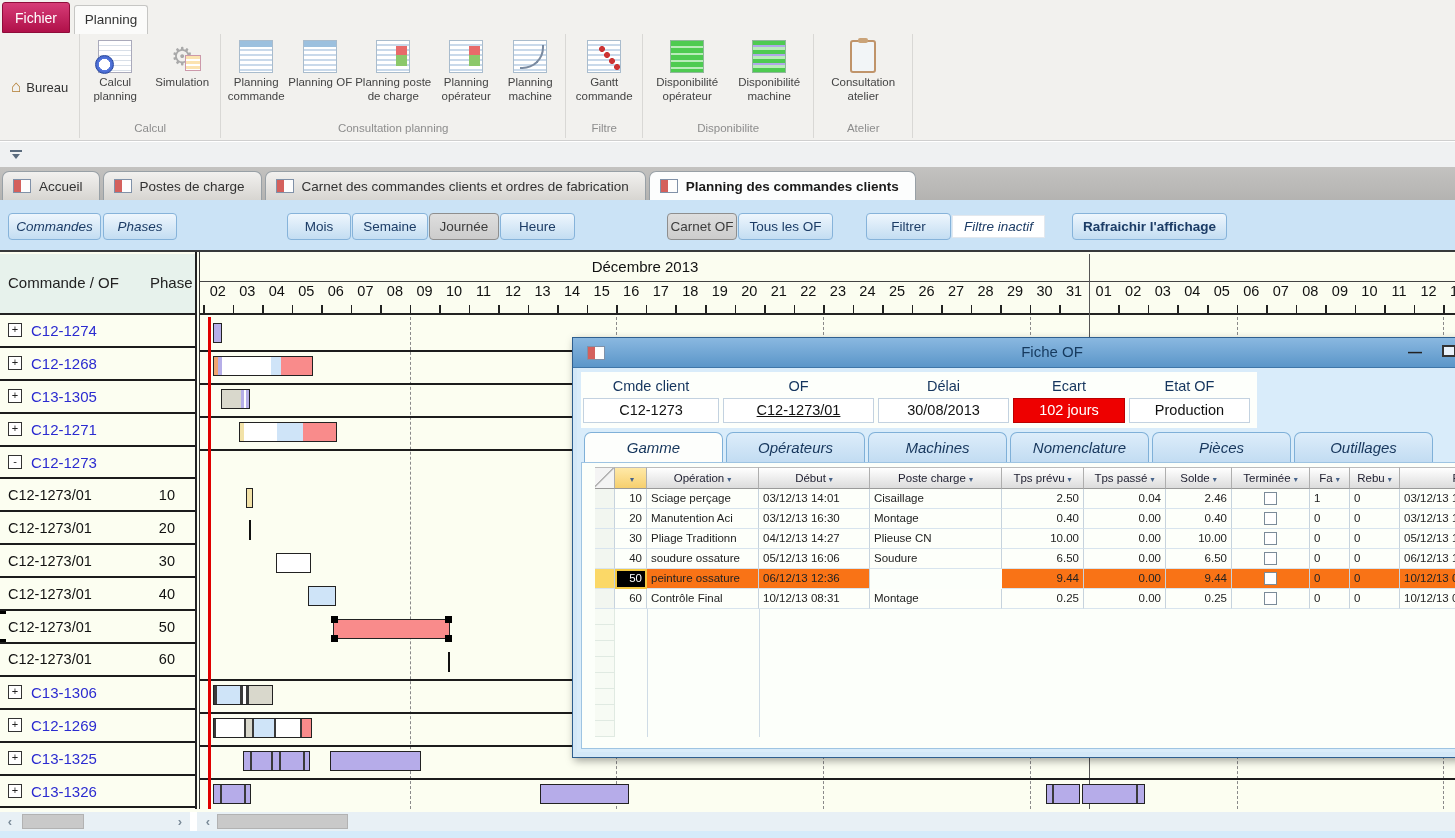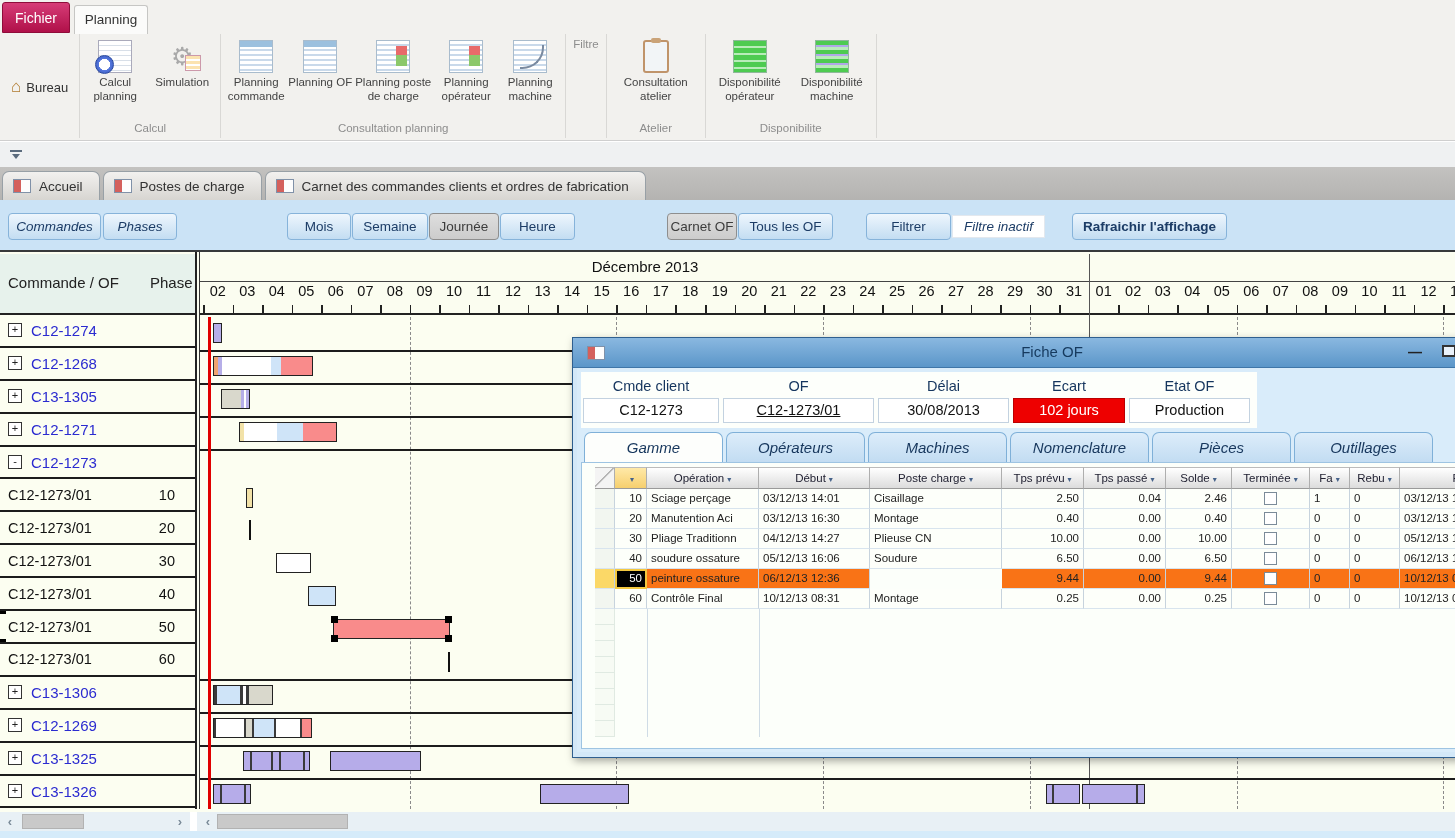--- a/index.html
+++ b/index.html
@@ -180,63 +180,73 @@
               <div>Planning opérateur</div>
             </div>
             <div class="rbtn ">
               <div class="ic i-curve"></div>
               <div>Planning machine</div>
             </div>
           </div>
           <div class="rgroup-label">Consultation planning</div>
         </div>
         <div class="rgroup">
+          <div class="rgroup-btns">
+            <div class="rbtn w70">
+              <div class="ic i-gantt2"></div>
+              <div>Gantt commande</div>
+            </div>
+          </div>
           <div class="rgroup-label">Filtre</div>
+        </div>
+        <div class="rgroup">
+          <div class="rgroup-btns">
+            <div class="rbtn w80">
+              <div class="ic i-barsg"></div>
+              <div>Disponibilité opérateur</div>
+            </div>
+            <div class="rbtn w80">
+              <div class="ic i-barsg2"></div>
+              <div>Disponibilité machine</div>
+            </div>
+          </div>
+          <div class="rgroup-label">Disponibilite</div>
         </div>
         <div class="rgroup">
           <div class="rgroup-btns">
             <div class="rbtn w90">
               <div class="ic i-clip"></div>
               <div>Consultation atelier</div>
             </div>
           </div>
           <div class="rgroup-label">Atelier</div>
         </div>
-        <div class="rgroup">
-          <div class="rgroup-btns">
-            <div class="rbtn w80">
-              <div class="ic i-barsg"></div>
-              <div>Disponibilité opérateur</div>
-            </div>
-            <div class="rbtn w80">
-              <div class="ic i-barsg2"></div>
-              <div>Disponibilité machine</div>
-            </div>
-          </div>
-          <div class="rgroup-label">Disponibilite</div>
-        </div>
       </div>
   </div>
 
   <div id="collapse-strip">
     <span class="collapse-ic"></span>
   </div>
 
   <div id="doctabs">
       <div class="dtab">
         <div class="form-ic"></div>
         <div>Accueil</div>
       </div>
       <div class="dtab">
         <div class="form-ic"></div>
         <div>Postes de charge</div>
       </div>
       <div class="dtab">
         <div class="form-ic"></div>
         <div>Carnet des commandes clients et ordres de fabrication</div>
+      </div>
+      <div class="dtab active">
+        <div class="form-ic"></div>
+        <div>Planning des commandes clients</div>
       </div>
     </div>
 
   <div id="toolbar">
     <div class="tbtn it" style="left:8px;width:93px">Commandes</div>
     <div class="tbtn it" style="left:103px;width:74px">Phases</div>
     <div class="tbtn" style="left:287px;width:64px">Mois</div>
     <div class="tbtn" style="left:352px;width:76px">Semaine</div>
     <div class="tbtn pressed" style="left:429px;width:70px">Journée</div>
     <div class="tbtn" style="left:500px;width:75px">Heure</div>

